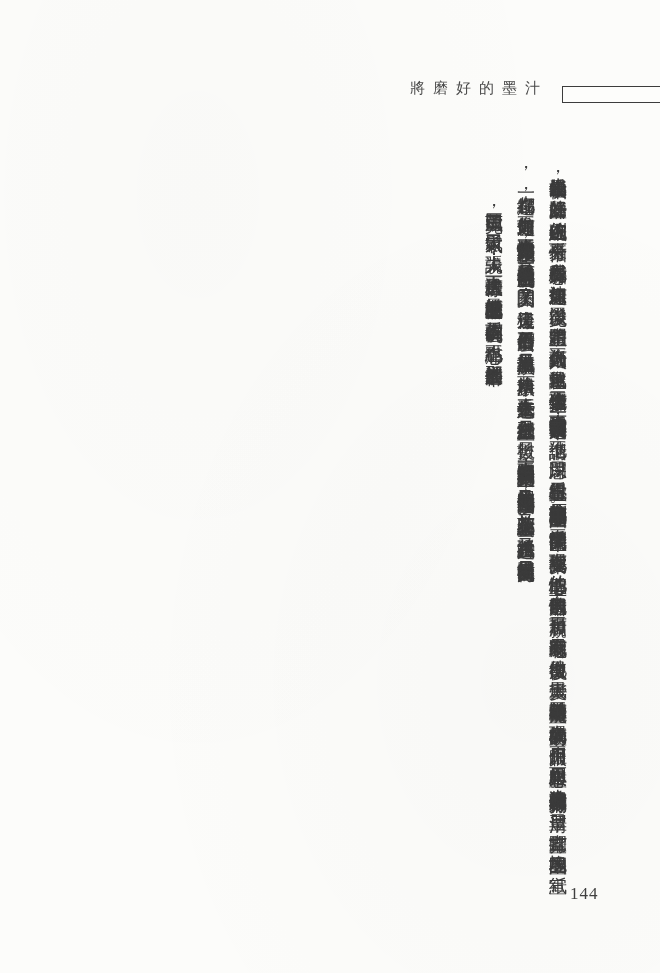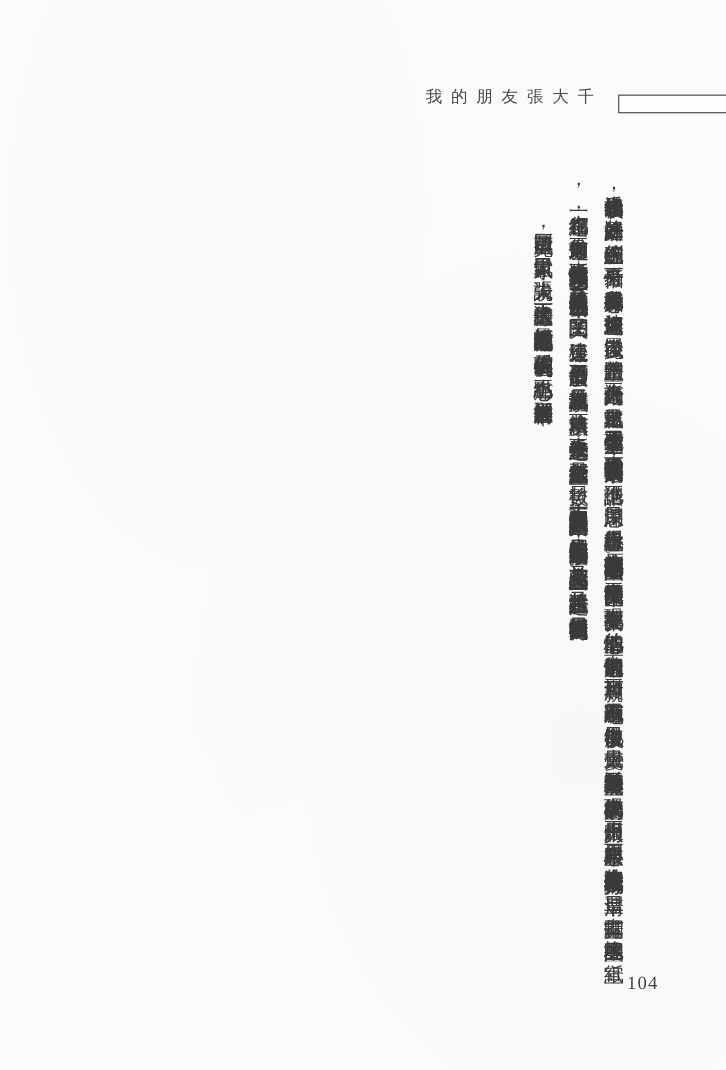--- a/index.html
+++ b/index.html
@@ -68,22 +68,22 @@
     font-size: 17px;
     letter-spacing: 1px;
     color: #3f3f3f;
   }
 </style>
 </head>
 <body>
 
 <div class="paper"></div>
 
-<div class="running-header">我的朋友張大千</div>
+<div class="running-header">將磨好的墨汁</div>
 
 <div class="header-box"></div>
 
 <div class="text-block">
   <p>千先生捲起短衫的衣袖，將磨好的墨汁，一碗一碗的倒在紙上，看來十分可怕，我在旁看得提心吊膽，無法想像如何處理，墨潑完以後，將畫室門鎖上，不許任何人入內走動，讓它自然風乾，這些工作也不過半個多鐘頭，大千先生即下樓捧了一個蓋碗茶杯獨自飲起茶來了，他不講話，閉目深思，看得出心思很沈重，原來他在計劃如何處理他剛才潑下的那些墨團團。平常愛擺龍門陣的大千先生，現在突然地安靜下來，他的心情沈重，面部的表情也嚴肅，平日和藹可親，今天就有顯著地不同。他自從目疾以後，畫風大變，以前的工筆繪畫當然不能再畫，現在的大氣磅礴的畫，不僅只用眼力，而是用心眼來畫。這次的大畫的事先準備工作腹稿早就打好。翌日清早，畫室打開，一塊一塊的墨團團、宣紙，也都縐在一起，眞不知道如何處理，大千先生不慌不忙的將每張宣紙整理以後，又將早就準備的石青也一碗一碗的潑上去，門又關了一天；這樣一連幾天，仍舊看不出什麼眉目，只看見新地毯上東一塊墨漬，西一堆顏料水漬，大千先生毫不在意這些，只顧在那些宣紙上比畫。數日後，張夫人和保羅將墨團團的宣紙一張一張抬到畫桌上，大千先生又用毛筆將每個墨團團連接起來，又加上荷花一朵一朵點綴上去，又將六張宣紙拼在一起，果然是一幅構圖完整的巨荷圖。</p>
   <p class="indented">巨荷圖完成了，大家鬆了一口氣。張夫人說：「下次再畫這樣的大畫，最好能訂做一架磨墨的機器吧！看起你一碗一碗的倒下去，一點也不心痛，那裡知道磨墨人的辛苦</p>
 </div>
 
-<div class="page-number">104</div>
+<div class="page-number">144</div>
 
 </body></html>

